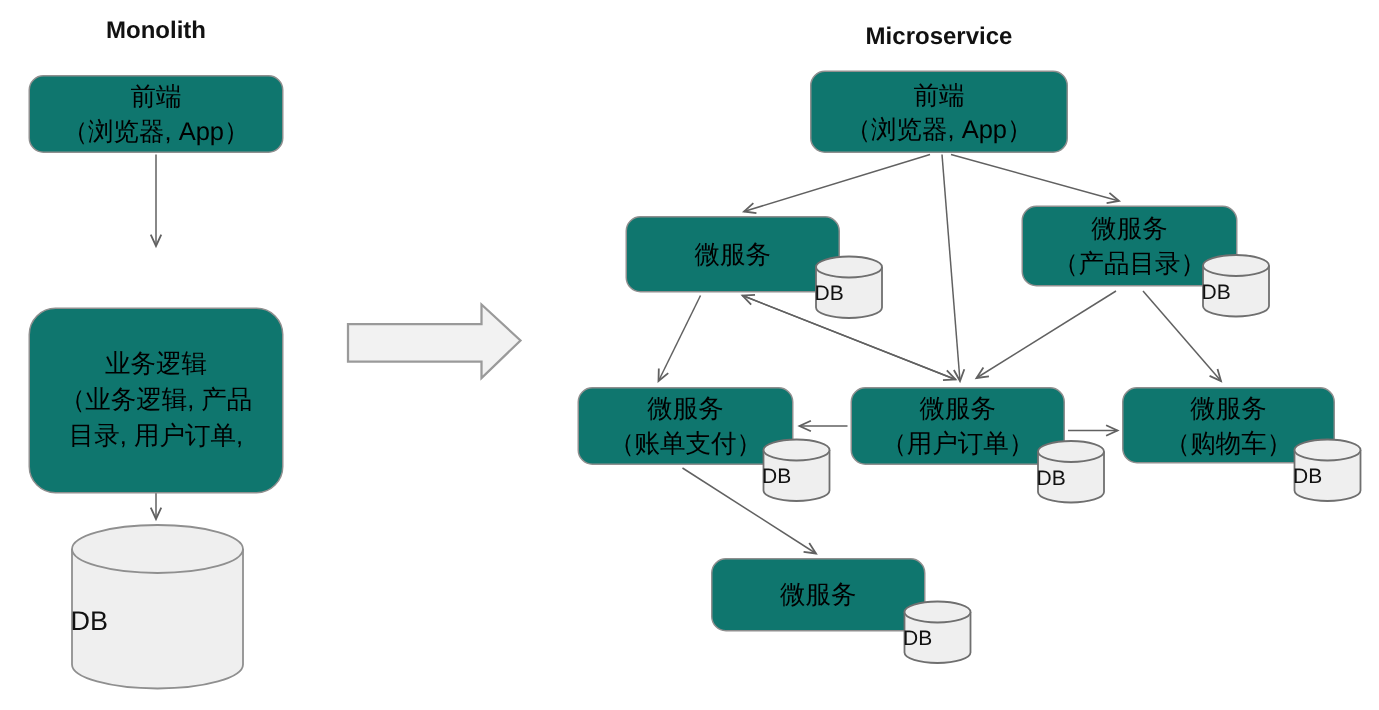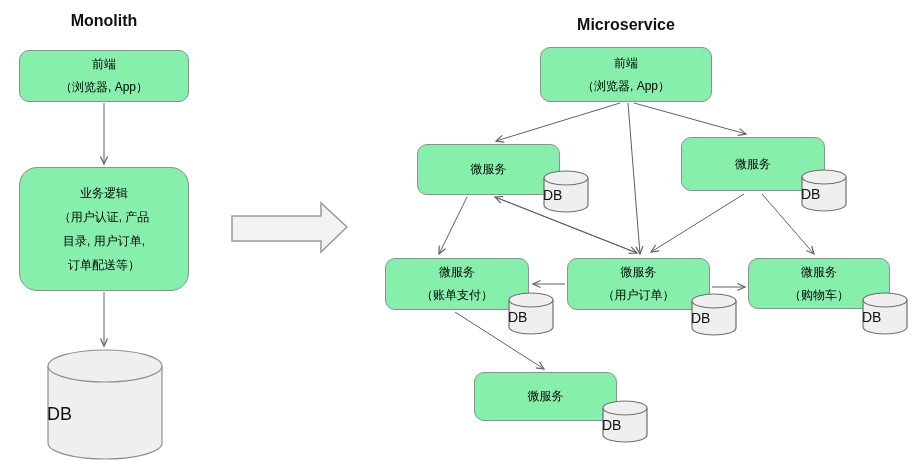--- a/index.html
+++ b/index.html
@@ -14,34 +14,34 @@
   }
   .title{
     position:absolute;
     font-size:16px;
     font-weight:bold;
     text-align:center;
     color:#111;
   }
   .node{
     position:absolute;
-    background:#86efac;
+    background:#0f766e;
     border:1px solid #8f8f8f;
     border-radius:10px;
     display:flex;
     flex-direction:column;
     align-items:center;
     justify-content:center;
-    font-size:12px;
+    font-size:17px;
     line-height:23px;
     text-align:center;
     z-index:2;
     box-sizing:border-box;
   }
-  .node.big-radius{border-radius:18px;line-height:24px;}
+  .node.big-radius{border-radius:18px;line-height:24px;margin-top:38px;}
   .cyl{
     position:absolute;
     z-index:3;
   }
   .cyl svg{display:block;}
   .cyl .cyl-label{
     position:absolute;
     left:0;right:0;
     font-size:14px;
     color:#111;
@@ -87,23 +87,22 @@
   <div class="title" style="left:19px;top:12px;width:170px;">Monolith</div>
   <div class="title" style="left:540px;top:16px;width:172px;">Microservice</div>
 
   <div class="node" style="left:19px;top:50px;width:170px;height:52px;">
     <span>前端</span>
     <span>（浏览器, App）</span>
   </div>
 
   <div class="node big-radius" style="left:19px;top:167px;width:170px;height:124px;">
     <span>业务逻辑</span>
-    <span>（用户认证, 产品</span>
+    <span>（业务逻辑, 产品</span>
     <span>目录, 用户订单,</span>
-    <span>订单配送等）</span>
   </div>
 
   <div class="cyl big" style="left:47px;top:349px;width:116px;height:112px;">
     <svg width="116" height="112" viewBox="0 0 116 112">
       <path d="M1,17 L1,94 A57,16 0 0 0 115,94 L115,17" fill="#efefef" stroke="#8f8f8f" stroke-width="1.2"></path>
       <ellipse cx="58" cy="17" rx="57" ry="16" fill="#efefef" stroke="#8f8f8f" stroke-width="1.2"></ellipse>
     </svg>
     <span class="cyl-label" style="top:55px;">DB</span>
   </div>
 
@@ -118,20 +117,21 @@
   <div class="cyl" style="left:543px;top:170px;width:46px;height:43px;">
     <svg width="46" height="43" viewBox="0 0 46 43">
       <path d="M1,8 L1,35 A22,7 0 0 0 45,35 L45,8" fill="#efefef" stroke="#6f6f6f" stroke-width="1.2"></path>
       <ellipse cx="23" cy="8" rx="22" ry="7" fill="#efefef" stroke="#6f6f6f" stroke-width="1.2"></ellipse>
     </svg>
     <span class="cyl-label" style="top:17px;">DB</span>
   </div>
 
   <div class="node" style="left:681px;top:137px;width:144px;height:54px;">
     <span>微服务</span>
+    <span>（产品目录）</span>
   </div>
   <div class="cyl" style="left:801px;top:169px;width:46px;height:43px;">
     <svg width="46" height="43" viewBox="0 0 46 43">
       <path d="M1,8 L1,35 A22,7 0 0 0 45,35 L45,8" fill="#efefef" stroke="#6f6f6f" stroke-width="1.2"></path>
       <ellipse cx="23" cy="8" rx="22" ry="7" fill="#efefef" stroke="#6f6f6f" stroke-width="1.2"></ellipse>
     </svg>
     <span class="cyl-label" style="top:17px;">DB</span>
   </div>
 
   <div class="node" style="left:385px;top:258px;width:144px;height:52px;">

